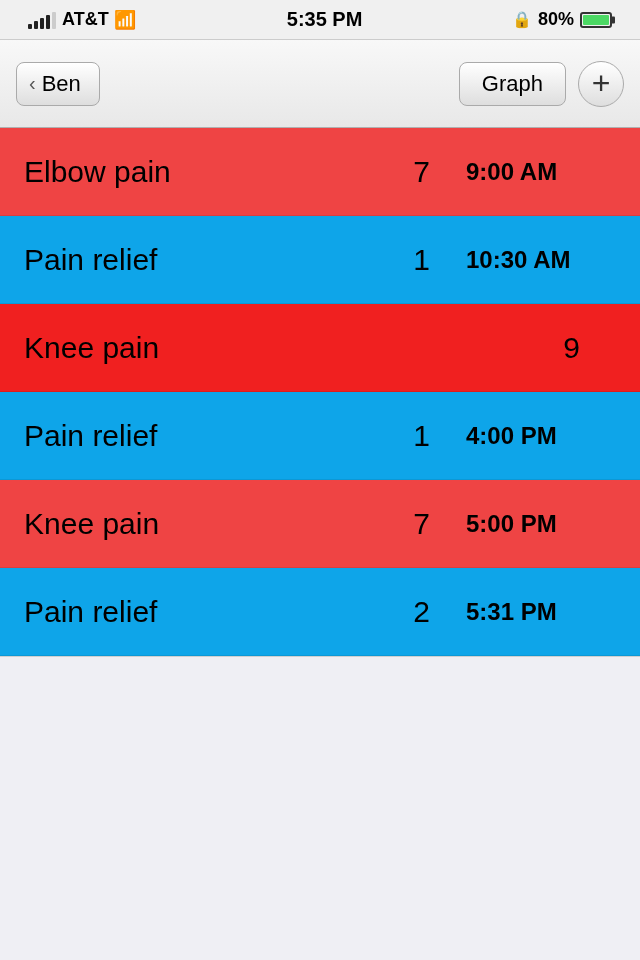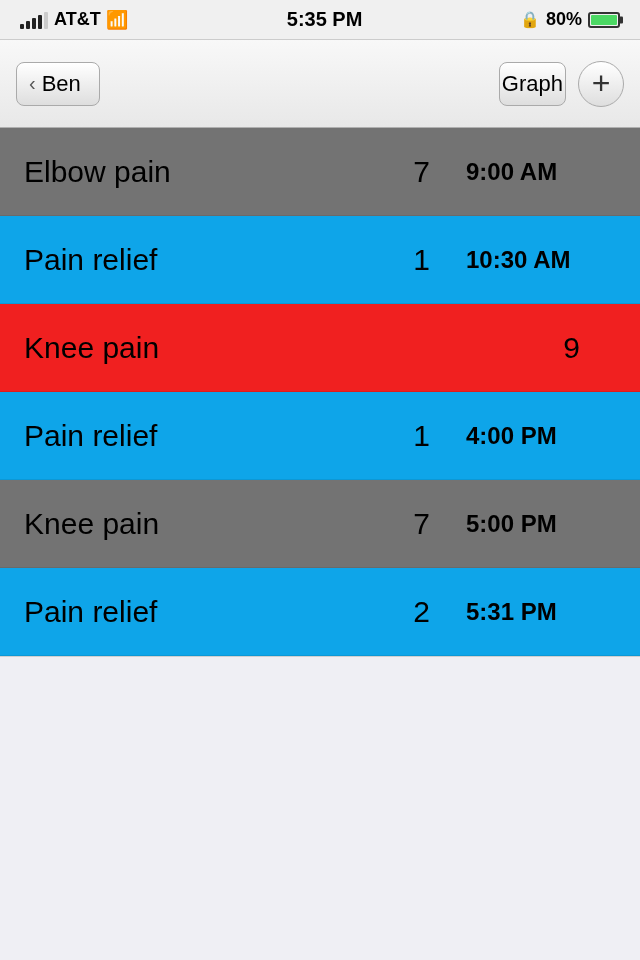--- a/index.html
+++ b/index.html
@@ -14,21 +14,21 @@
     }
 
     
     #status-bar {
       width: 640px;
       height: 40px;
       background: #f0f0f0;
       display: flex;
       align-items: center;
       justify-content: space-between;
-      padding: 0 20px;
+      padding: 0 28px;
       border-bottom: 1px solid #ccc;
     }
 
     .status-left {
       display: flex;
       align-items: center;
       gap: 6px;
       font-size: 18px;
       font-weight: 600;
     }
@@ -137,21 +137,21 @@
     .nav-right-group {
       display: flex;
       align-items: center;
       gap: 12px;
     }
 
     .nav-graph-btn {
       background: linear-gradient(to bottom, #ffffff, #dedede);
       border: 1px solid #aaaaaa;
       border-radius: 8px;
-      padding: 8px 2px;
+      padding: 8px 22px;
       font-size: 22px;
       font-weight: 500;
       color: #000;
       cursor: pointer;
     }
 
     .nav-add-btn {
       background: linear-gradient(to bottom, #ffffff, #dedede);
       border: 1px solid #aaaaaa;
       border-radius: 50%;
@@ -195,21 +195,21 @@
 
     .row-time {
       font-size: 24px;
       font-weight: 700;
       color: #000;
       min-width: 150px;
       text-align: left;
     }
 
     .row-red {
-      background-color: #737373;
+      background-color: #ef4444;
     }
 
     .row-red-bright {
       background-color: #f02020;
     }
 
     .row-green {
       background-color: #0ea5e9;
     }
 

